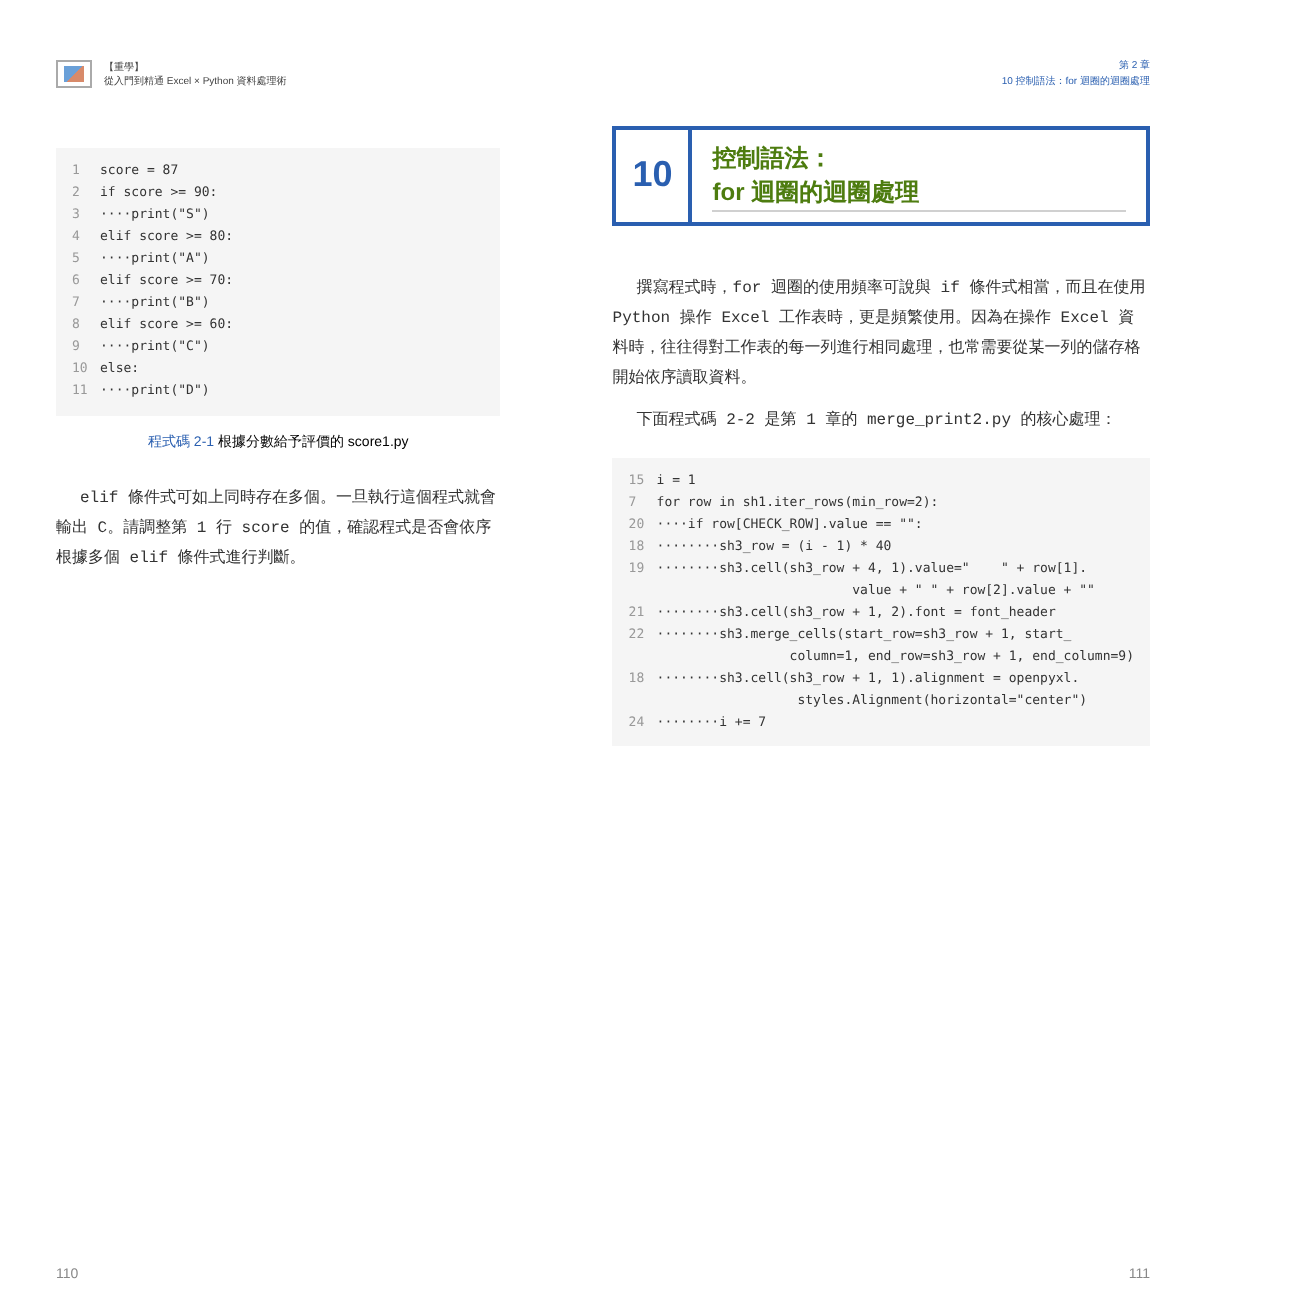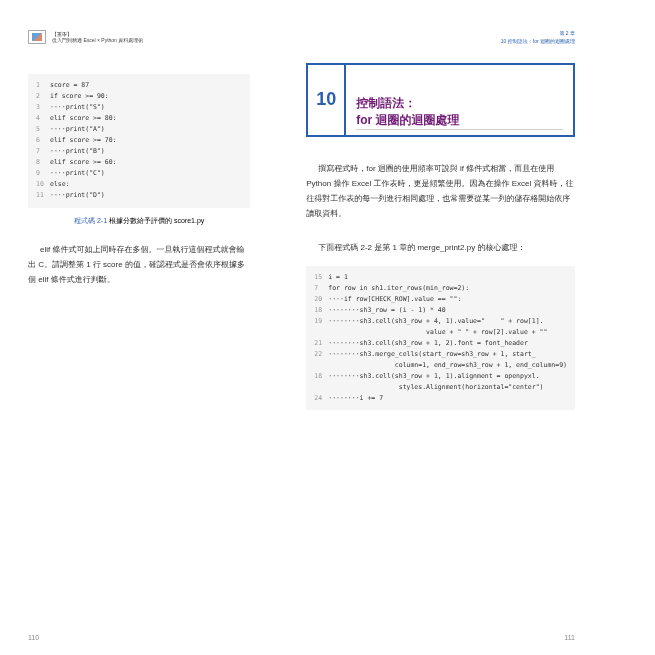--- a/index.html
+++ b/index.html
@@ -64,20 +64,21 @@
     text-align: center;
     font-size: 7px;
     margin: 4px 0 16px 0;
   }
   .caption-label { color: #2a5fb0; }
   .body-text {
     font-size: 8px;
     line-height: 1.9;
     color: #333;
     text-indent: 1.5em;
+    font-family: Liberation Mono, monospace;
   }
   .chapter-box {
     border: 2px solid #2a5fb0;
     display: flex;
     margin: 6px 0 24px 0;
     background: #fff;
   }
   .chapter-num {
     background: #fff;
     color: #2a5fb0;
@@ -86,25 +87,24 @@
     width: 38px;
     display: flex;
     align-items: center;
     justify-content: center;
     border-right: 2px solid #2a5fb0;
   }
   .chapter-title {
     padding: 6px 10px;
     font-size: 12px;
     font-weight: bold;
-    color: #701a75;
+    color: #4d7c0f;
     line-height: 1.4;
     flex: 1;
     position: relative;
-    margin-top: 24px;
   }
   .chapter-title::after {
     content:"";
     position:absolute;
     left:10px; right:10px; bottom:5px;
     border-top:1px solid #d0d0d0;
   }
   .page-num {
     position: absolute;
     bottom: 14px;
@@ -161,21 +161,21 @@
 
     <div class="chapter-box">
       <div class="chapter-num">10</div>
       <div class="chapter-title">
         <span>控制語法：</span><br>
         <span>for 迴圈的迴圈處理</span>
       </div>
     </div>
 
     <p class="body-text">撰寫程式時，for 迴圈的使用頻率可說與 if 條件式相當，而且在使用 Python 操作 Excel 工作表時，更是頻繁使用。因為在操作 Excel 資料時，往往得對工作表的每一列進行相同處理，也常需要從某一列的儲存格開始依序讀取資料。</p>
-    <p class="body-text" style="margin-top:19px;">下面程式碼 2-2 是第 1 章的 merge_print2.py 的核心處理：</p>
+    <p class="body-text" style="margin-top:6px;">下面程式碼 2-2 是第 1 章的 merge_print2.py 的核心處理：</p>
 
     <div class="code-box" style="margin-top:10px;">
       <div class="code-line"><span class="ln">15</span><span>i = 1</span></div>
       <div class="code-line"><span class="ln">7</span><span>for row in sh1.iter_rows(min_row=2):</span></div>
       <div class="code-line"><span class="ln">20</span><span>····if row[CHECK_ROW].value == "":</span></div>
       <div class="code-line"><span class="ln">18</span><span>········sh3_row = (i - 1) * 40</span></div>
       <div class="code-line"><span class="ln">19</span><span>········sh3.cell(sh3_row + 4, 1).value="    " + row[1].</span></div>
       <div class="code-line"><span class="ln">  </span><span>                         value + " " + row[2].value + ""</span></div>
       <div class="code-line"><span class="ln">21</span><span>········sh3.cell(sh3_row + 1, 2).font = font_header</span></div>
       <div class="code-line"><span class="ln">22</span><span>········sh3.merge_cells(start_row=sh3_row + 1, start_</span></div>

